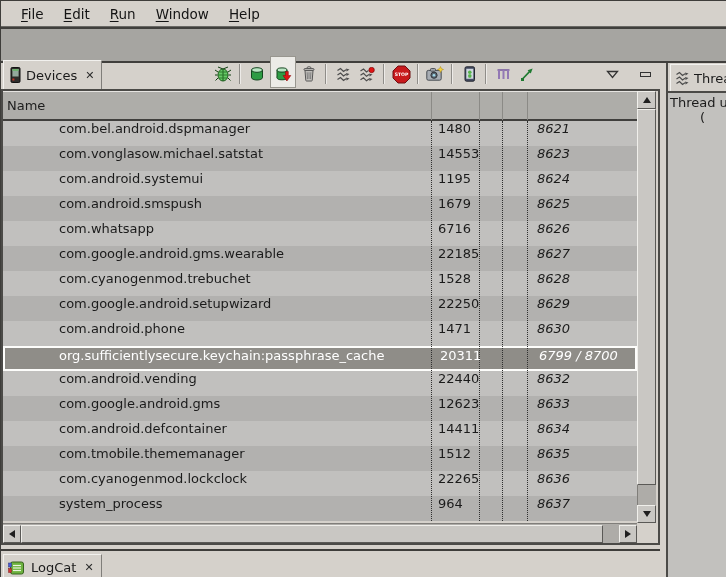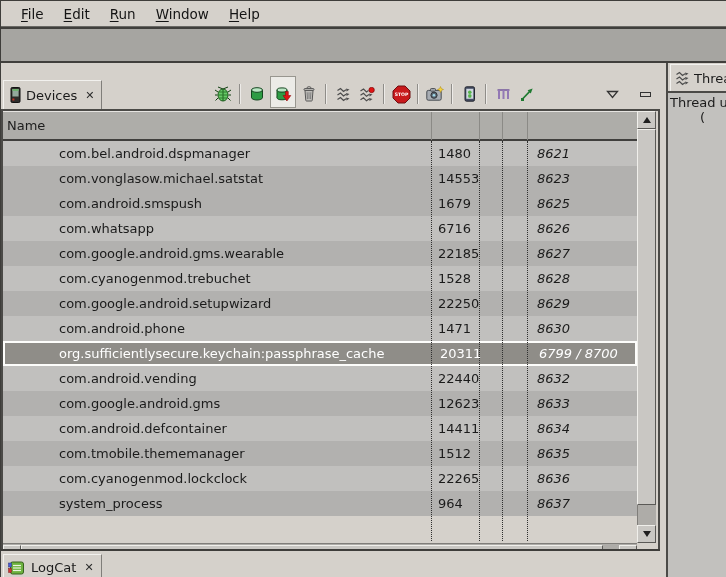--- a/index.html
+++ b/index.html
@@ -13,21 +13,21 @@
   }
   
   .menubar{position:absolute;left:0;top:0;width:100%;height:26px;display:flex;align-items:center;
     padding-left:10px;background:var(--base,#d5d1cb);border-bottom:1px solid #6a6965;}
   .menu-item{padding:2px 10px;font-size:13.5px;color:#141414;cursor:default;white-space:nowrap;}
   .menu-item .mn{text-decoration:underline;text-underline-offset:2px;}
   
   .strip{position:absolute;left:0;top:26px;width:100%;height:36px;background:var(--strip,#a6a5a1);
     border-top:2px solid #403f3c;border-bottom:2px solid #403f3c;}
   
-  .devices-panel{position:absolute;left:0;top:78px;width:695px;height:486px;}
+  .devices-panel{position:absolute;left:0;top:58px;width:695px;height:486px;}
   .panel-tabs{position:absolute;left:0;top:0;width:100%;height:30px;}
   .view-tab{position:absolute;left:2px;top:1px;height:29px;display:flex;align-items:center;gap:5px;
     padding:0 7px 0 6px;background:var(--base,#d5d1cb);
     border-top:1px solid #f2f1ee;border-left:1px solid #f2f1ee;border-right:1px solid #807e7a;}
   .tab-label{white-space:nowrap;}
   .tab-close{font-size:11px;font-weight:bold;color:#2d2d2d;padding-left:3px;cursor:default;}
   
   .dev-toolbar{position:absolute;left:210px;right:6px;top:0;height:30px;display:flex;align-items:center;}
   .tb-btn{width:22px;height:24px;display:flex;align-items:center;justify-content:center;
     margin:0 1px;flex:0 0 auto;}
@@ -41,21 +41,21 @@
   .maxi-box:before{content:"";position:absolute;left:0;top:0;width:100%;height:2.5px;background:#333;}
   
   .table-frame{position:absolute;left:0;top:30px;width:659px;height:456px;
     border:2px solid #4b4a47;background:var(--base,#d5d1cb);}
   .thead{position:absolute;left:0;top:0;width:634px;height:30px;background:var(--header-bg,#aeada9);
     border-top:1px solid #e6e4e1;border-bottom:2px solid #403f3d;display:flex;align-items:center;}
   .thead .hname{padding-left:4px;color:#1d1d1d;}
   .hsep{position:absolute;top:0;height:28px;width:1px;background:#8b8a86;}
   .tbody{position:absolute;left:0;top:30px;width:634px;height:400px;}
   .vline{position:absolute;top:30px;height:400px;width:1px;border-left:1px dotted #2f2f2f;z-index:3;pointer-events:none;}
-  .row{position:relative;width:634px;height:25px;display:flex;align-items:center;z-index:1;}
+  .row{position:relative;width:634px;height:25px;display:flex;z-index:1;}
   .row.light{background:var(--row-light,#c1c0be);}
   .row.dark{background:var(--row-dark,#b2b1af);}
   .row.selected{background:var(--sel-bg,#8f8d88);color:var(--sel-fg,#fff);border:2px solid #fdfdfb;z-index:2;}
   .cell{white-space:nowrap;overflow:hidden;}
   .cell.name{width:428px;padding-left:56px;}
   .row.selected .cell.name{padding-left:54px;}
   .cell.pid{width:48px;padding-left:7px;}
   .cell.c3{width:23px;}
   .cell.c4{width:25px;}
   .cell.port{flex:1;padding-left:10px;font-style:italic;}
@@ -298,20 +298,27 @@
             <div class="cell c4"></div>
             <div class="cell port">8621</div>
           </div>
           <div class="row dark">
             <div class="cell name">com.vonglasow.michael.satstat</div>
             <div class="cell pid">14553</div>
             <div class="cell c3"></div>
             <div class="cell c4"></div>
             <div class="cell port">8623</div>
           </div>
+          <div class="row light">
+            <div class="cell name">com.android.systemui</div>
+            <div class="cell pid">1195</div>
+            <div class="cell c3"></div>
+            <div class="cell c4"></div>
+            <div class="cell port">8624</div>
+          </div>
           <div class="row dark">
             <div class="cell name">com.android.smspush</div>
             <div class="cell pid">1679</div>
             <div class="cell c3"></div>
             <div class="cell c4"></div>
             <div class="cell port">8625</div>
           </div>
           <div class="row light">
             <div class="cell name">com.whatsapp</div>
             <div class="cell pid">6716</div>

